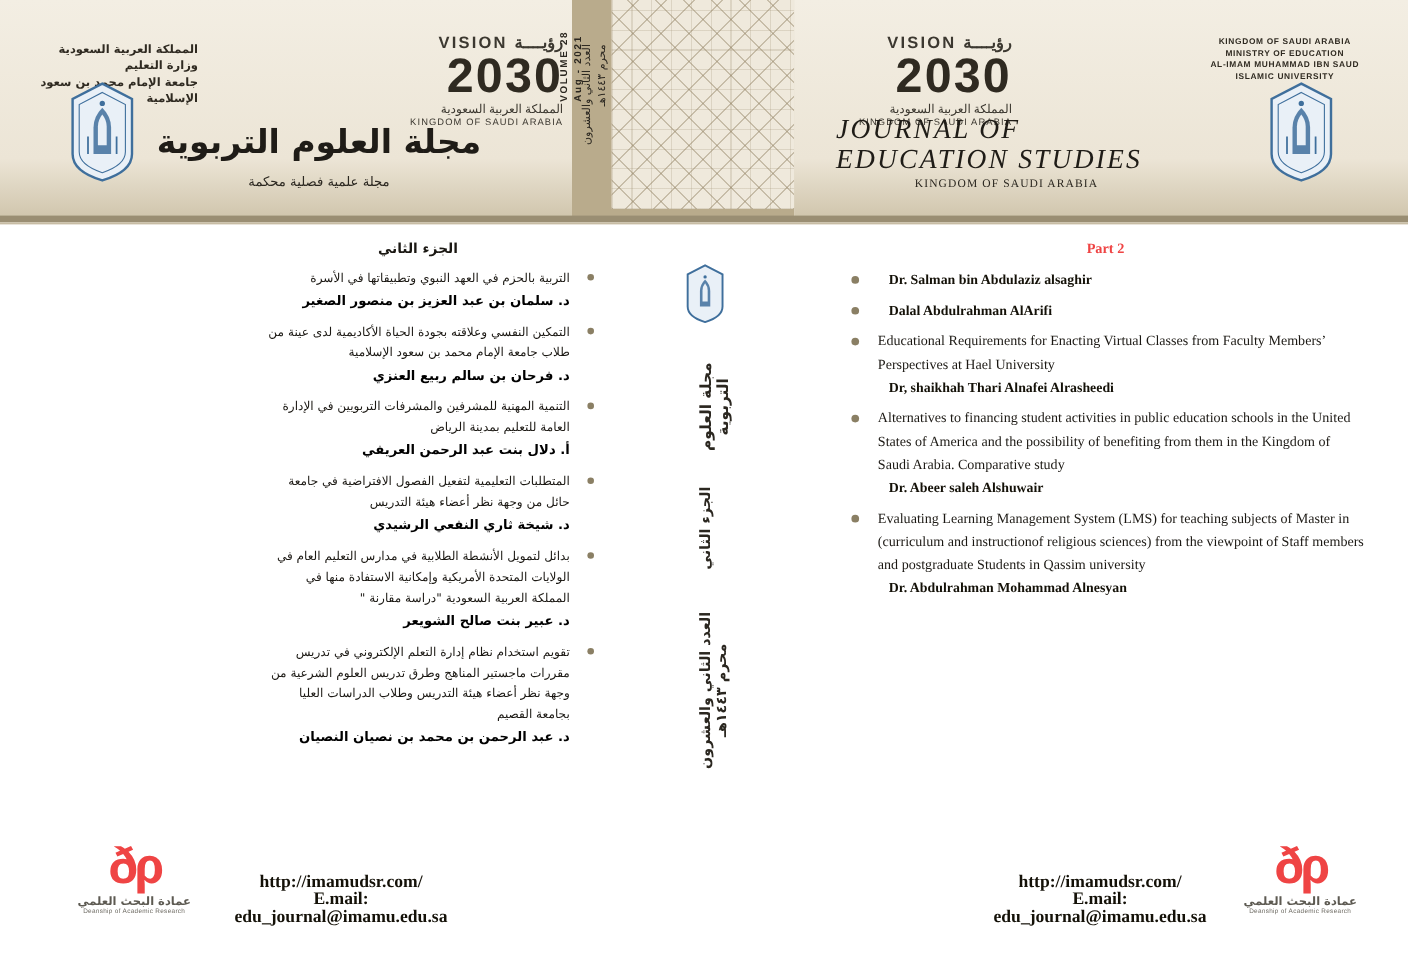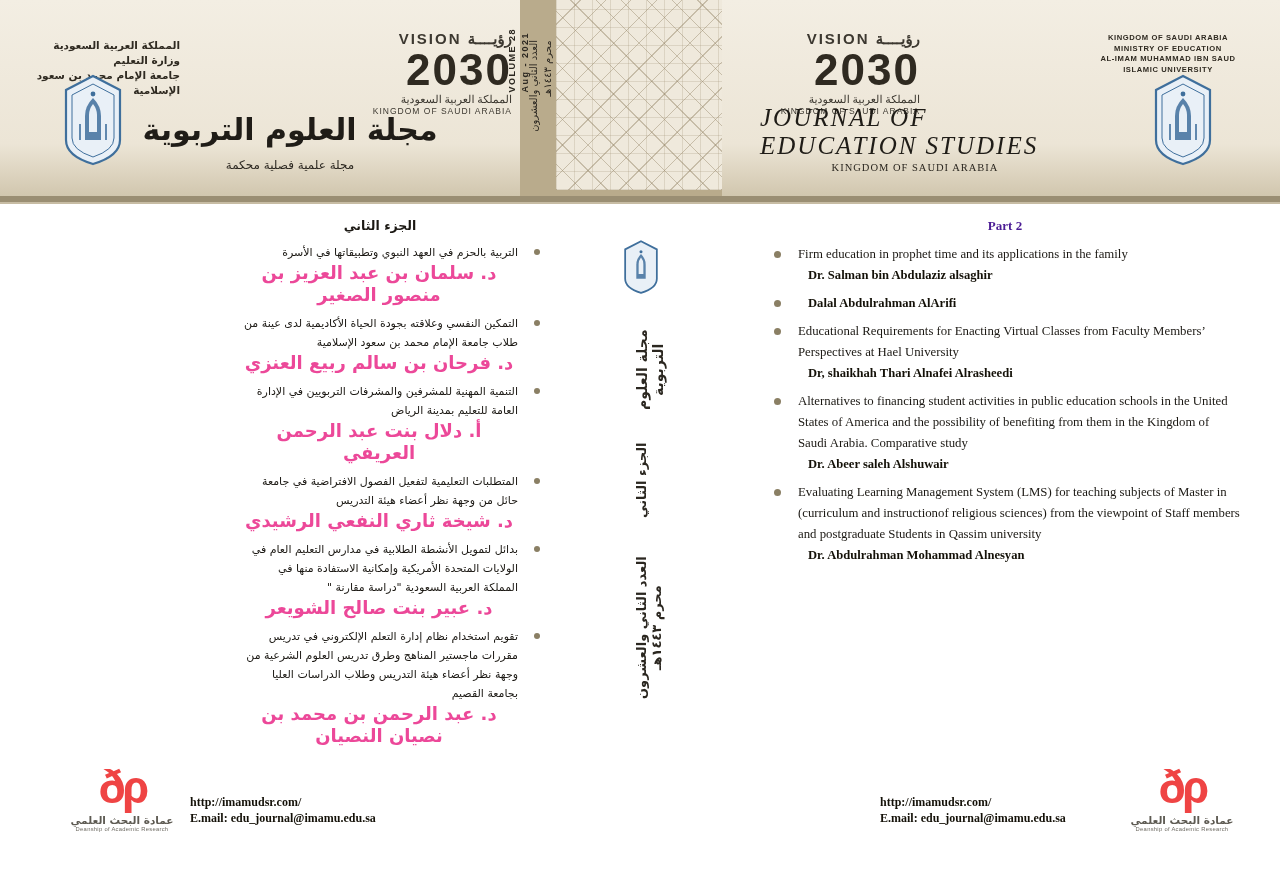--- a/index.html
+++ b/index.html
@@ -241,39 +241,39 @@
     width: 6px; height: 6px;
     border-radius: 50%;
     background: #8a7f64;
   }
   .ar-title-line {
     font-size: 11px;
     line-height: 19px;
     color: #1b1813;
   }
   .ar-author {
-    font-size: 18px;
+    font-size: 12px;
     font-weight: bold;
     line-height: 22px;
-    color: #ec4899;
-    text-align: center;
+    color: #000000;
+    text-align: right;
   }
 
   #col-en {
     position: absolute;
     left: 770px; top: 218px;
     width: 470px;
     direction: ltr;
     text-align: left;
     font-family: "Liberation Serif", serif;
   }
   .en-part {
     font-size: 13px;
     font-weight: bold;
-    color: #4c1d95;
+    color: #ef4444;
     text-align: center;
     margin: 0 0 10px 0;
   }
   .en-item { position: relative; margin-bottom: 7px; padding-left: 28px; }
   .en-item .bullet {
     position: absolute;
     left: 4px; top: 7px;
     width: 7px; height: 7px;
     border-radius: 50%;
     background: #8a7f64;
@@ -288,22 +288,23 @@
     font-weight: bold;
     line-height: 21px;
     color: #141108;
     padding-left: 10px;
   }
 
   
   .footer-contact {
     position: absolute;
     font-family: "Liberation Serif", serif;
-    font-size: 12px;
-    font-weight: bold;
+    font-size: 16px;
+    font-weight: bold;
+    text-align: center;
     color: #141108;
     line-height: 16px;
   }
   #footer-left { left: 190px; top: 794px; width: 240px; }
   #footer-right { left: 880px; top: 794px; width: 240px; }
 
   .drs-logo { position: absolute; }
   .drs-mark {
     font-family: Liberation Mono, monospace;
     font-size: 46px;
@@ -467,21 +468,20 @@
       <div class="ar-title-line">تقويم استخدام نظام إدارة التعلم الإلكتروني في تدريس مقررات ماجستير المناهج وطرق تدريس العلوم الشرعية من وجهة نظر أعضاء هيئة التدريس وطلاب الدراسات العليا بجامعة القصيم</div>
       <div class="ar-author">د. عبد الرحمن بن محمد بن نصيان النصيان</div>
     </div>
   </div>
 
   <div id="col-en">
     <div class="en-part">Part 2</div>
 
     <div class="en-item">
       <span class="bullet"></span>
-      <div class="en-title-line">Firm education in prophet time and its applications in the family</div>
       <div class="en-author">Dr. Salman bin Abdulaziz alsaghir</div>
     </div>
 
 
     <div class="en-item">
       <span class="bullet"></span>
       <div class="en-author">Dalal Abdulrahman AlArifi</div>
     </div>
 
     <div class="en-item">

